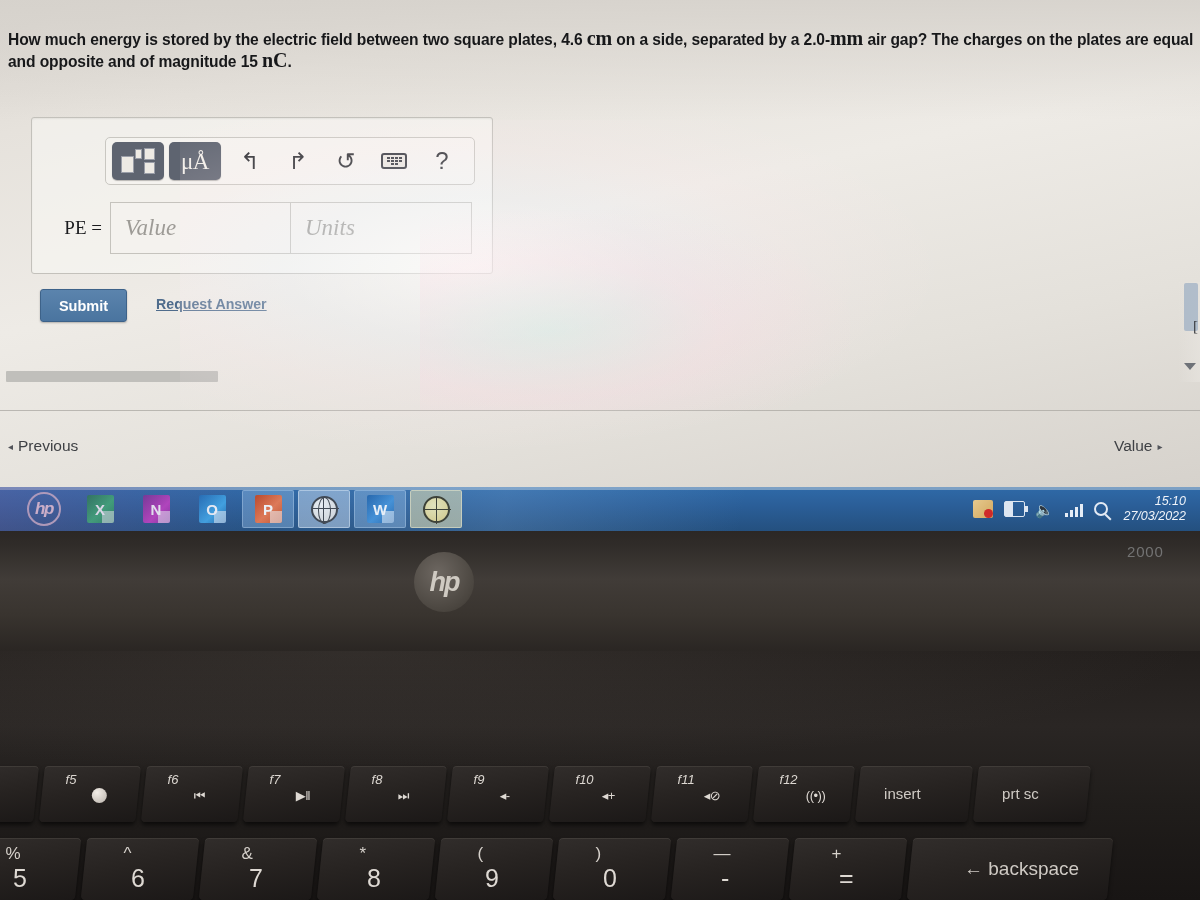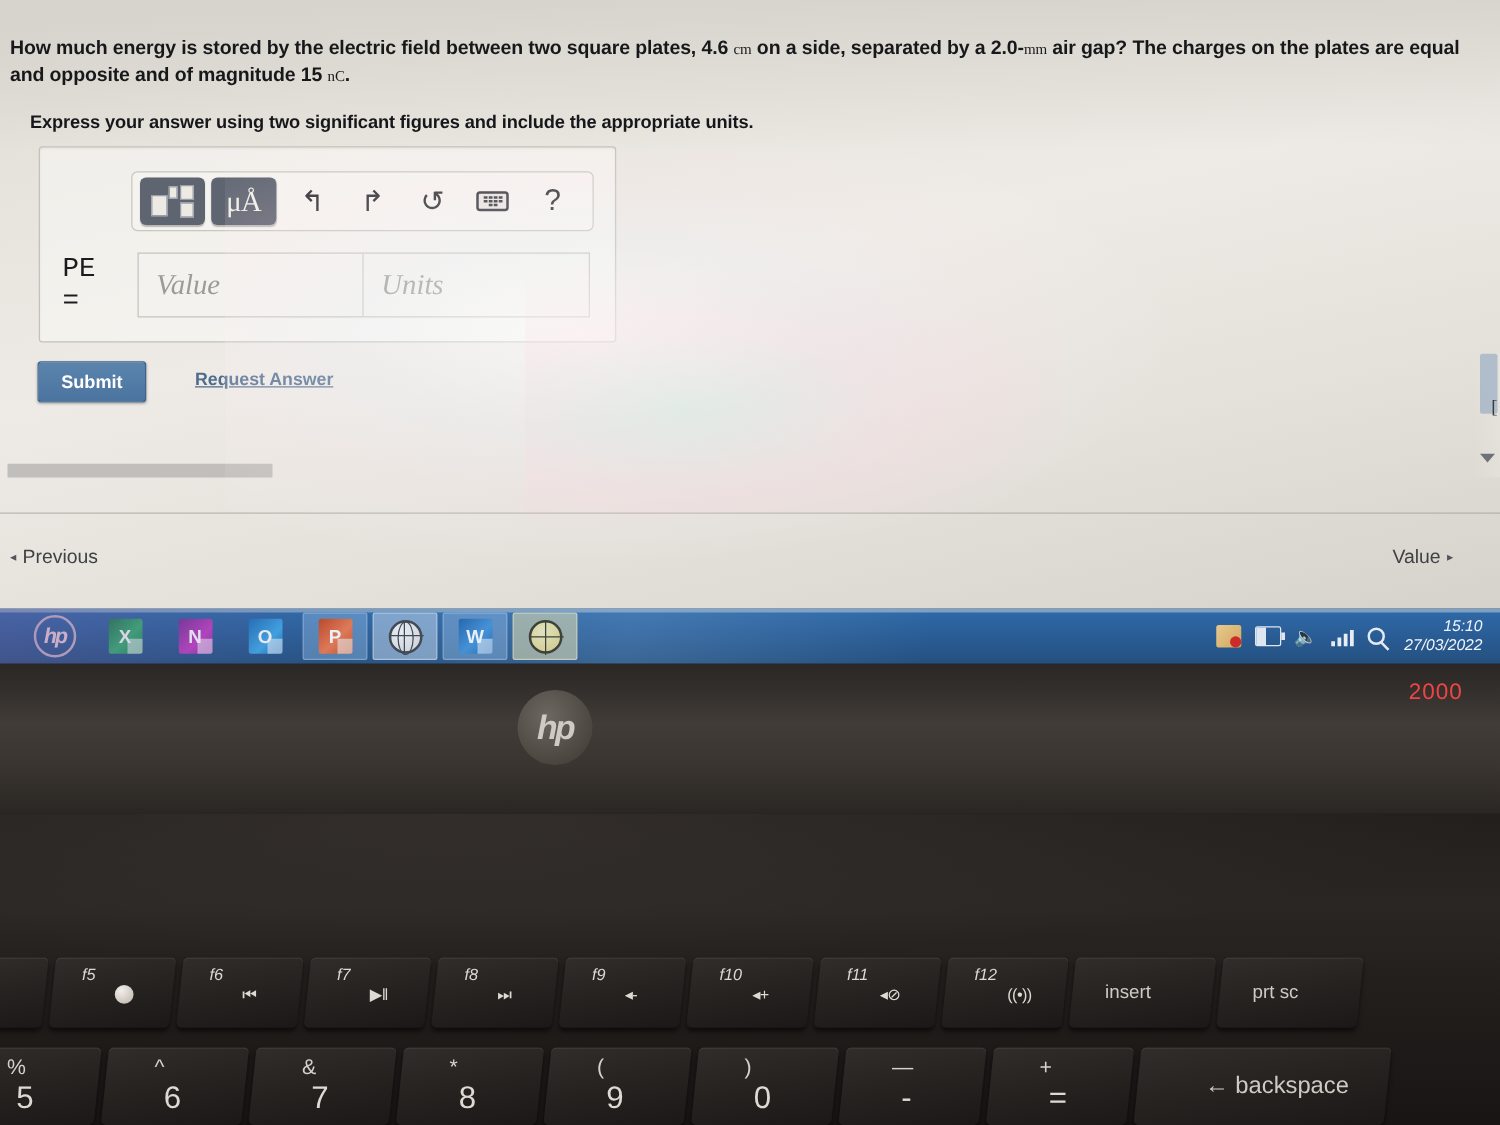--- a/index.html
+++ b/index.html
@@ -48,22 +48,22 @@
 
   
   .question {
     position: absolute; left: 8px; top: 28px; width: 1190px;
     font-size: 15.6px; line-height: 21px; color: #17181a;
     font-weight: 600;
     letter-spacing: -0.1px;
   }
   .question .serif-u {
     font-family: "Liberation Serif", serif;
-    font-weight: 400;
-    font-size: 12px;
+    font-weight: 700;
+    font-size: 20px;
   }
   .instruction {
     position: absolute; left: 24px; top: 90px; width: 1000px;
     font-size: 14.6px; font-weight: 700; color: #16171a;
     letter-spacing: -0.1px;
   }
 
   
   .answer-box {
     position: absolute; left: 31px; top: 117px;
@@ -119,38 +119,38 @@
   .help-q { font-size: 24px; font-weight: 400; color: #2b2d31; font-family: "Liberation Sans", sans-serif; }
 
   .pe-row {
     position: absolute; left: 18px; top: 84px;
     width: 430px; height: 52px;
     display: flex; align-items: stretch;
   }
   .pe-label {
     width: 60px; display: flex; align-items: center; justify-content: flex-end;
     padding-right: 8px;
-    font-family: Liberation Mono, monospace; font-size: 22px; color: #1b1c1f;
+    font-family: Liberation Serif, serif; font-size: 19px; color: #1b1c1f;
   }
   .fld {
     background: #f4f2ee;
     border: 1px solid #c5c3bd;
     display: flex; align-items: center;
     padding-left: 14px;
     font-family: "Liberation Serif", serif;
     font-style: italic;
     font-size: 23px;
     color: #9d9b96;
   }
   .fld.value { width: 181px; }
   .fld.units { width: 181px; border-left: none; }
 
   
   .submit-btn {
-    position: absolute; left: 30px; top: 289px;
+    position: absolute; left: 40px; top: 289px;
     width: 87px; height: 33px;
     background: linear-gradient(180deg, #5b84ad 0%, #4a749f 100%);
     border: 1px solid #3d6289;
     border-radius: 3px;
     color: #ffffff; font-size: 14.5px; font-weight: 700;
     display: flex; align-items: center; justify-content: center;
     cursor: pointer;
     box-shadow: 0 1px 2px rgba(0,0,0,0.25);
   }
   .request-link {
@@ -319,21 +319,21 @@
   .bezel-hp {
     position: absolute; left: 414px; top: 552px;
     width: 60px; height: 60px; border-radius: 50%;
     background: radial-gradient(circle at 40% 35%, #6d6761, #4a453f 72%, #3a352f 100%);
     display: flex; align-items: center; justify-content: center;
     color: #cfcac2; font-style: italic; font-weight: 700; font-size: 27px;
     letter-spacing: -2px;
   }
   .model-label {
     position: absolute; left: 1127px; top: 543px;
-    color: #ef4444; font-size: 18px; letter-spacing: 0.8px;
+    color: #737373; font-size: 15px; letter-spacing: 0.8px;
   }
 
   .deck {
     position: absolute; left: 0; top: 651px; width: 1200px; height: 249px;
     background: linear-gradient(180deg, #231f1d 0%, #2a2624 30%, #201d1b 62%, #181514 100%);
   }
   .deck-gloss {
     position:absolute; left:0; top:0; width:1200px; height:120px;
     background: radial-gradient(ellipse at 30% 0%, rgba(120,112,104,0.18), rgba(0,0,0,0) 70%);
   }
@@ -397,21 +397,20 @@
 
   <div class="question">
     <span>How much energy is stored by the electric field between two square plates, 4.6</span>
     <span class="serif-u">cm</span>
     <span>on a side, separated by a 2.0-</span><span class="serif-u">mm</span>
     <span>air gap? The charges on the plates are</span>
     <span>equal and opposite and of magnitude 15</span>
     <span class="serif-u">nC</span><span>.</span>
   </div>
 
-  <div class="instruction">Express your answer using two significant figures and include the appropriate units.</div>
 
   <div class="answer-box">
 
     <div class="toolbar">
 
       <div class="tb-btn dark">
         <span class="tpl-icon">
           <i class="b1"></i>
             <i class="b2"></i>
             <i class="b3"></i>

